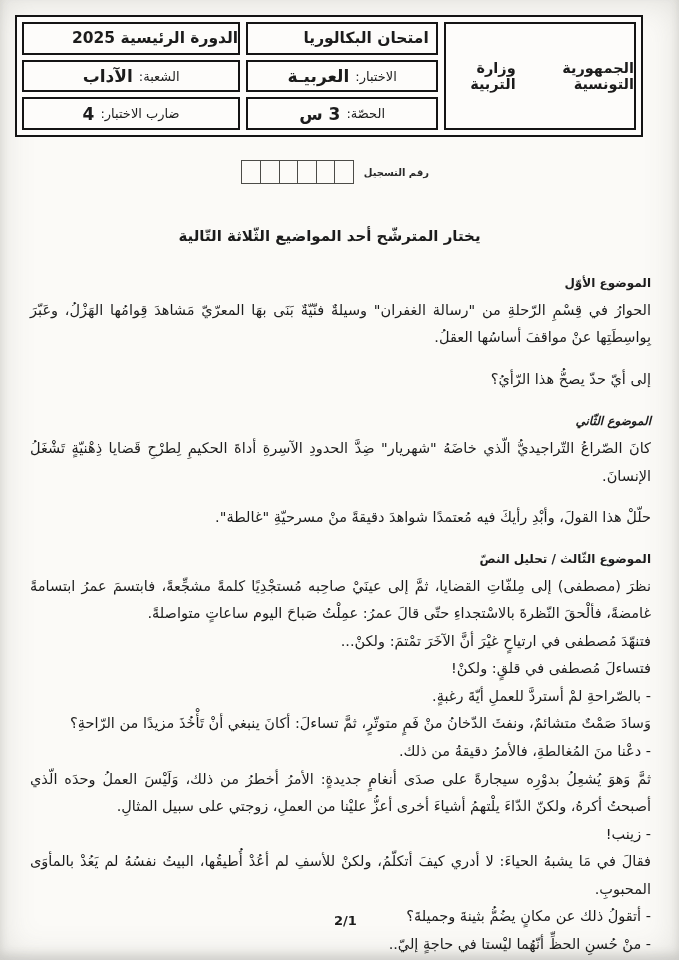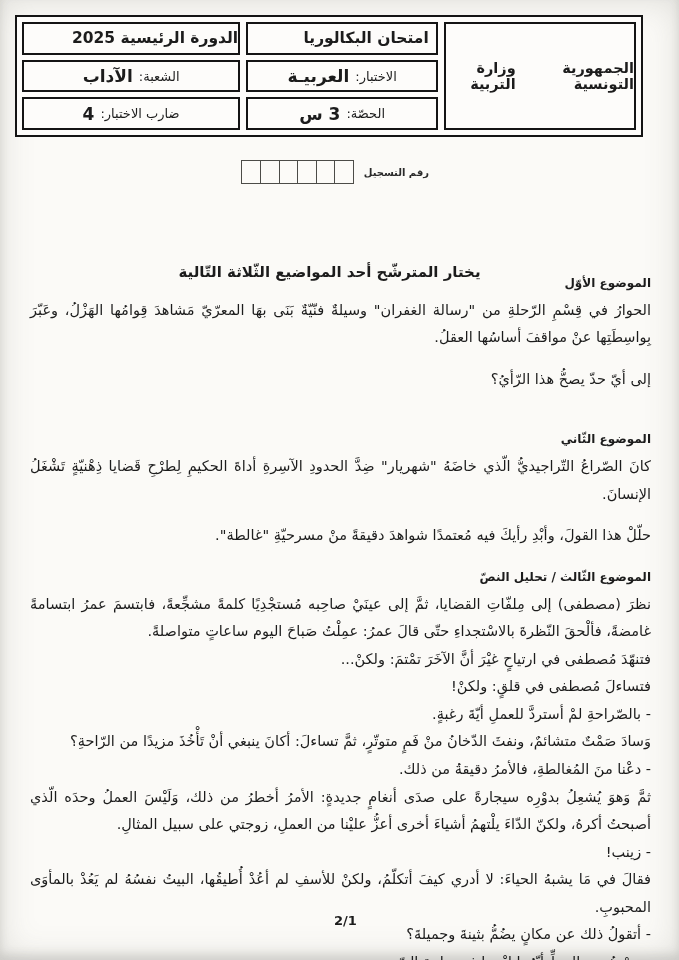--- a/index.html
+++ b/index.html
@@ -72,40 +72,39 @@
   }
 
   
   .instruction {
     position: absolute;
     top: 227px;
     left: 0; right: 20px;
     text-align: center;
     font-weight: bold;
     font-size: 15px;
-    margin-top: 36px;
   }
 
   
   .content {
     position: absolute;
     top: 272px;
     right: 28px;
     left: 30px;
     font-size: 14.5px;
     line-height: 1.9;
     text-align: justify;
   }
   .topic-heading {
     font-weight: bold;
     font-size: 12px;
     margin-bottom: 2px;
   }
   .content p { text-align: justify; text-align-last: right; }
-  .topic2-gap { margin-top: 35px; }
+  .topic2-gap { margin-top: 17px; font-style: italic; }
   .topic3-gap { margin-top: 16px; }
   .q-line { margin-top: 14px; }
 
   
   .footer-page-number {
     position: absolute;
     bottom: 32px;
     left: 0; right: 0;
     text-align: center;
     font-weight: bold;

